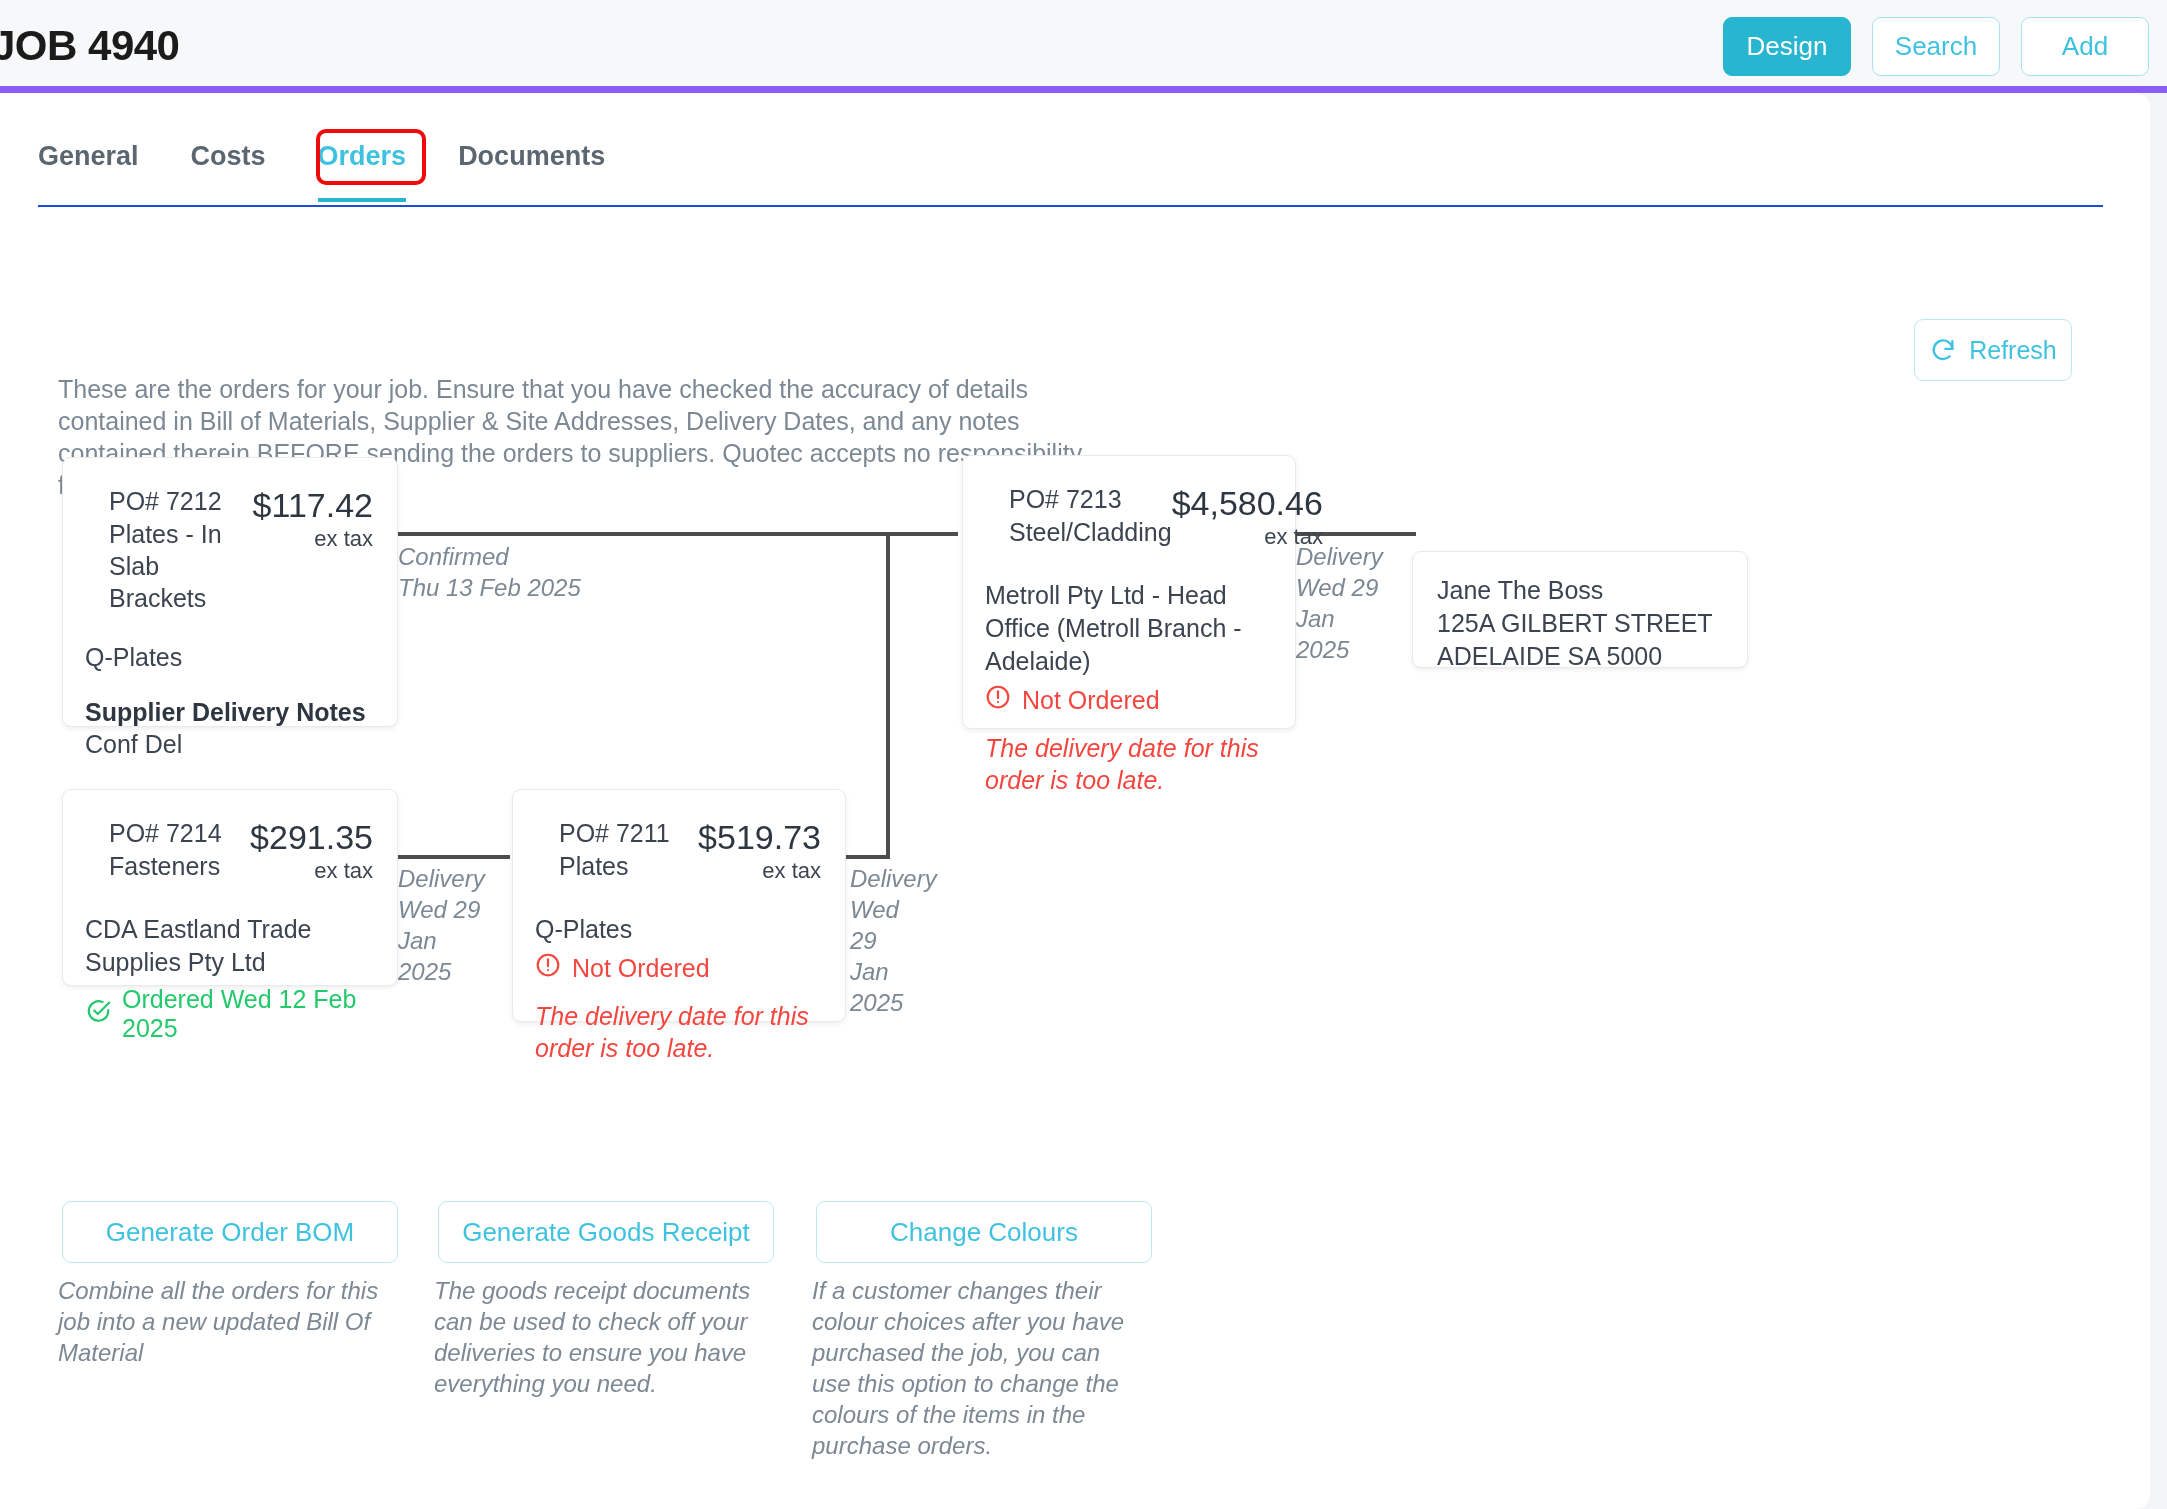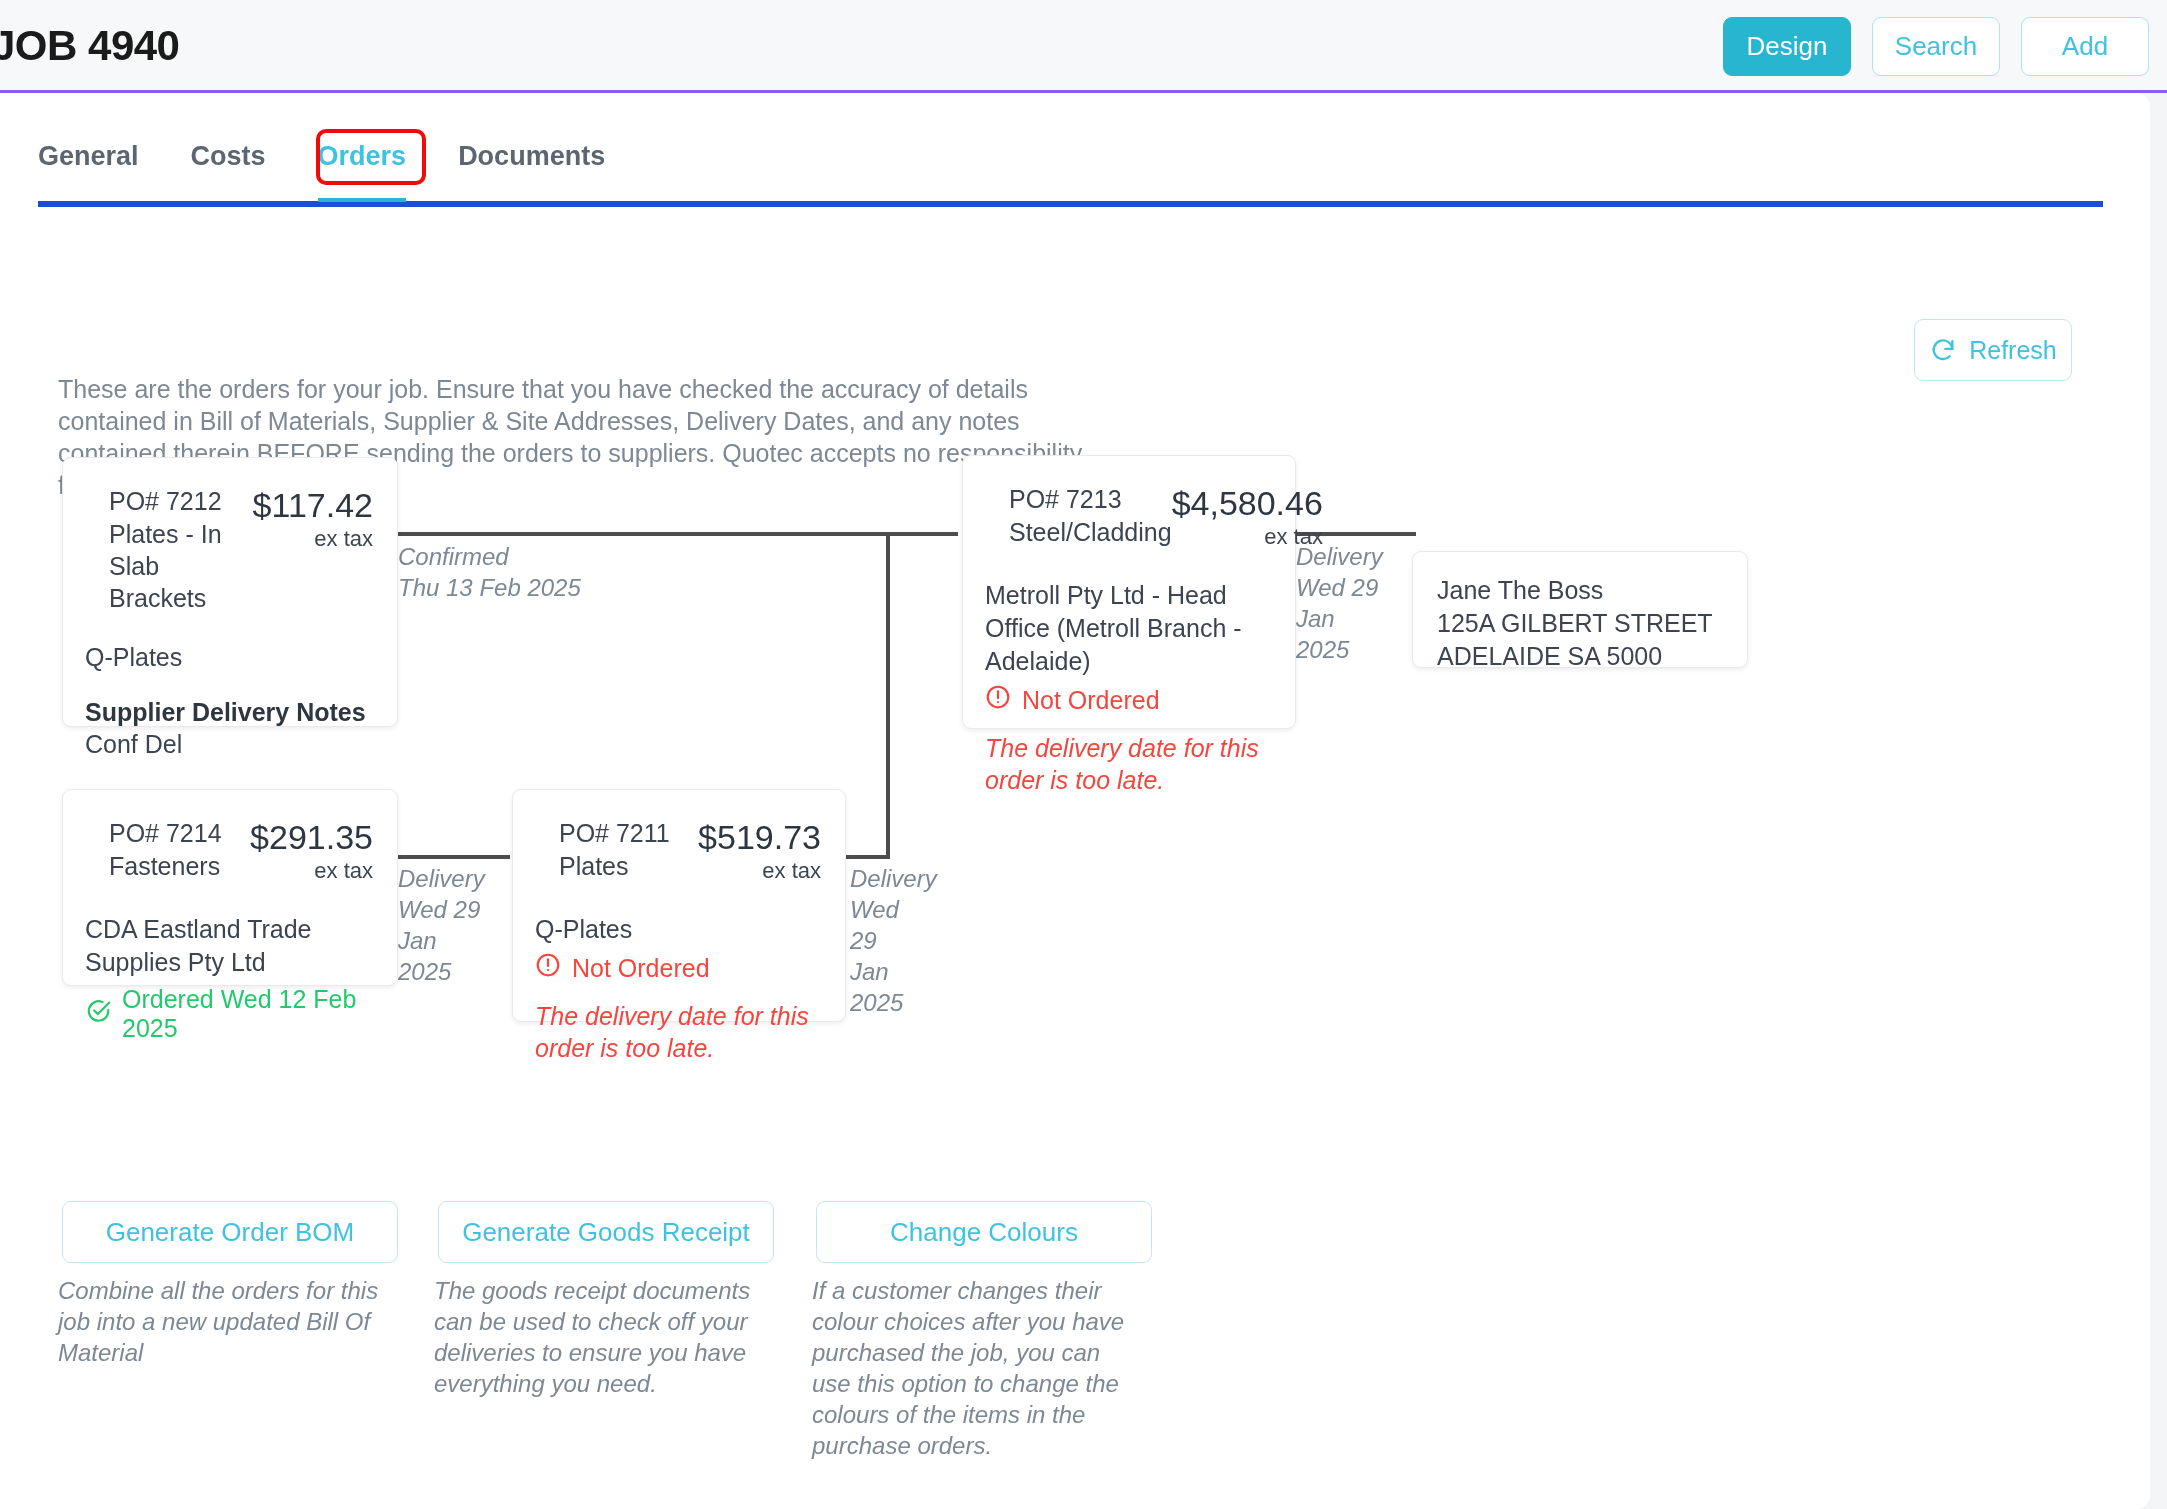--- a/index.html
+++ b/index.html
@@ -7,21 +7,21 @@
     width: 2167px; height: 1509px;
     background: #f4f5f7;
     font-family: "Liberation Sans", sans-serif;
     overflow: hidden;
   }
 
   
   .topbar {
     position: absolute; left: 0; top: 0; width: 2167px; height: 93px;
     background: #f7f8f9;
-    border-bottom: 3px solid #8b5cf6;
+    border-bottom: 7px solid #8b5cf6;
   }
   .job-title {
     position: absolute; left: -8px; top: 22px;
     font-size: 42px; font-weight: 700; color: #1b1b1b;
     letter-spacing: -0.5px; white-space: nowrap;
   }
   .topbtns {
     position: absolute; right: 18px; top: 17px;
     display: flex; gap: 21px; align-items: center;
   }
@@ -41,21 +41,21 @@
   .panel {
     position: absolute; left: 0; top: 93px; width: 2150px; height: 1416px;
     background: #ffffff;
     border-top-right-radius: 14px;
     border-bottom-right-radius: 14px;
   }
 
   
   .tabs {
     position: absolute; left: 38px; top: 44px; width: 2065px; height: 70px;
-    border-bottom: 6px solid #1d4ed8;
+    border-bottom: 2px solid #1d4ed8;
     display: flex; align-items: flex-start;
   }
   .tab {
     font-size: 27px; font-weight: 700; color: #5b6670;
     padding: 4px 0 26px 0; margin-right: 52px; cursor: pointer;
     white-space: nowrap;
   }
   .tab.active {
     color: #3fc2e0;
     border-bottom: 4px solid #28b5cf;

